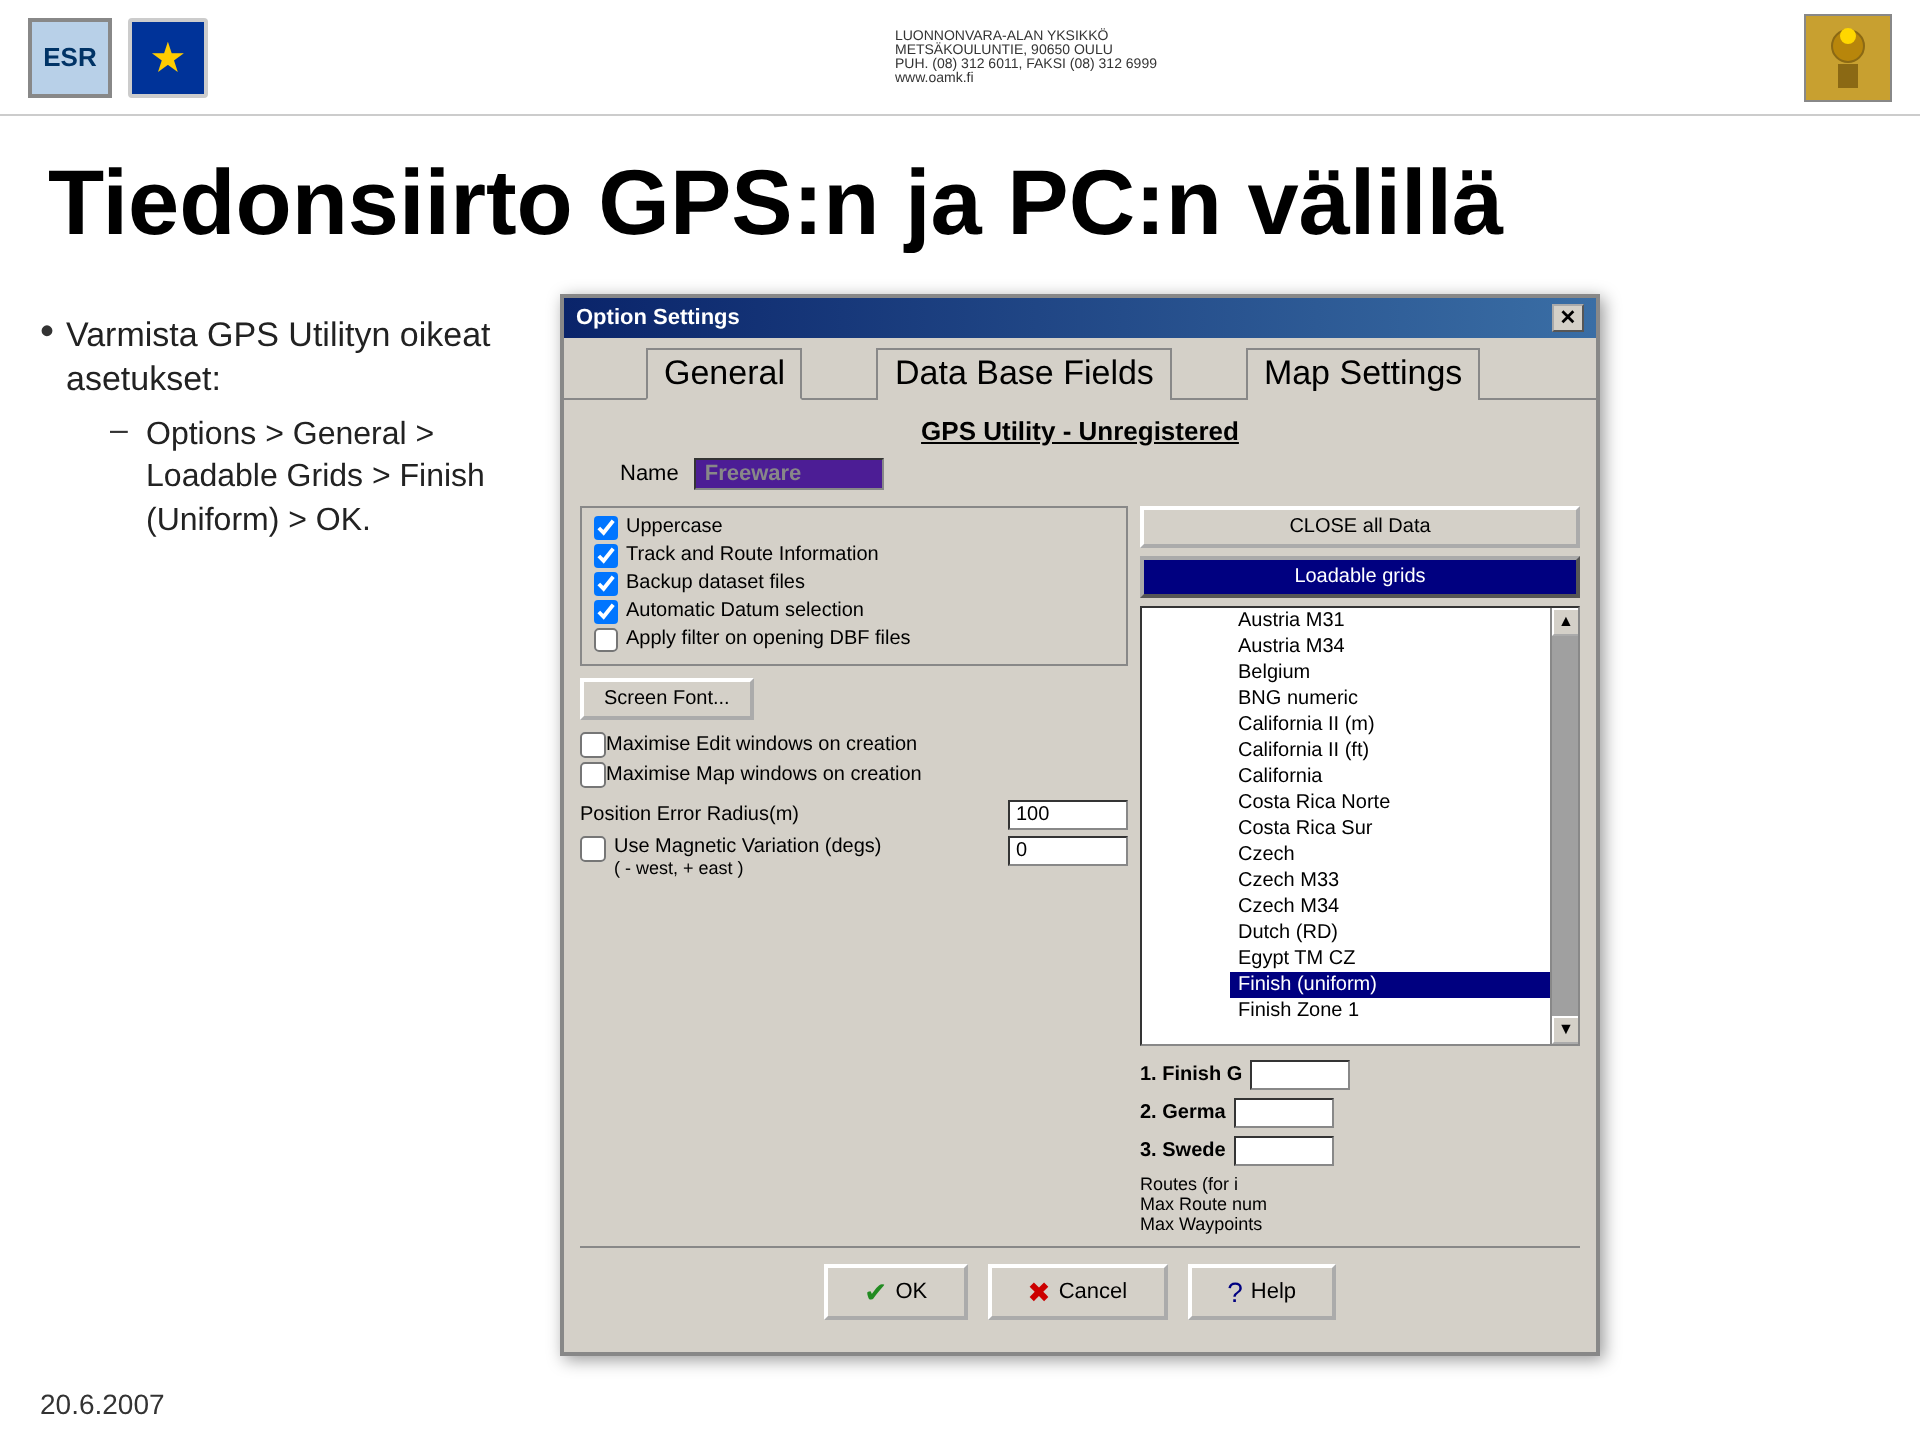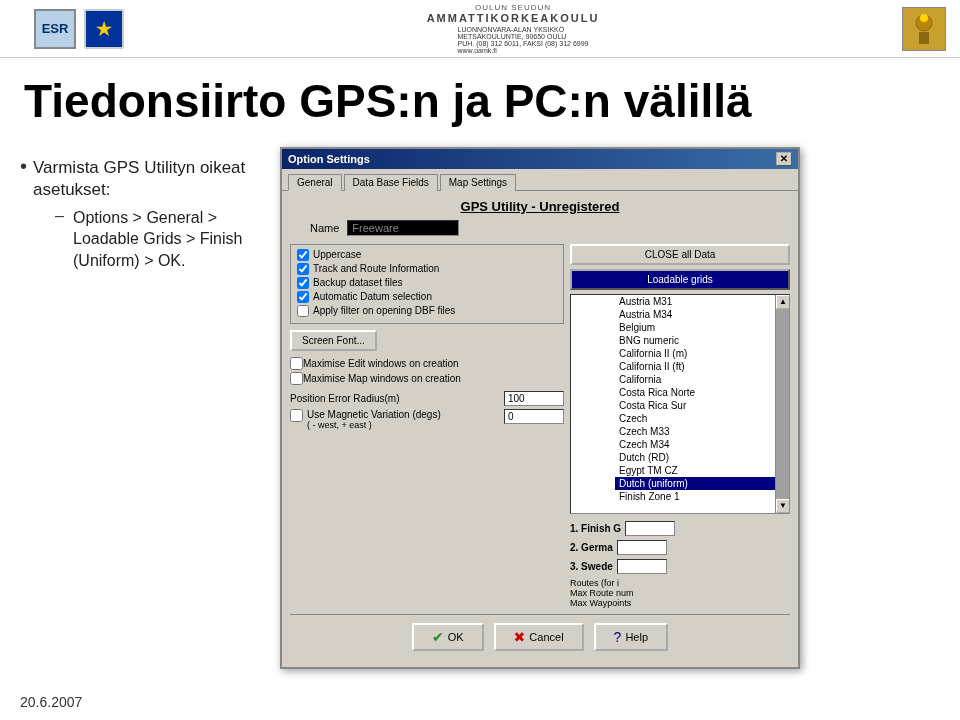--- a/index.html
+++ b/index.html
@@ -17,21 +17,20 @@
       display: flex;
       align-items: center;
       justify-content: space-between;
       padding: 6px 14px;
       border-bottom: 1px solid #ccc;
       height: 58px;
     }
     .header-left {
       display: flex;
       gap: 8px;
-      margin-left: 20px;
     }
     .logo-box {
       border: 2px solid #ccc;
       padding: 2px 4px;
       display: flex;
       align-items: center;
       height: 40px;
       font-size: 11px;
       font-weight: bold;
     }
@@ -192,24 +191,25 @@
     .dialog-tabs {
       display: flex;
       padding: 4px 6px 0 6px;
       gap: 2px;
     }
     .tab {
       background: #d4d0c8;
       border: 1px solid #888;
       border-bottom: none;
       padding: 2px 8px;
-      font-size: 10px;
+      font-size: 17px;
       cursor: pointer;
       position: relative;
       top: 1px;
+      margin-left: 35px;
     }
     .tab.active {
       background: #d4d0c8;
       border-bottom: 1px solid #d4d0c8;
       z-index: 2;
       font-weight: normal;
     }
     .dialog-body {
       border-top: 1px solid #888;
       padding: 8px;
@@ -228,26 +228,27 @@
       display: flex;
       align-items: center;
       margin-bottom: 8px;
       padding-left: 20px;
     }
     .name-label {
       font-size: 11px;
       margin-right: 8px;
     }
     .name-input {
-      background: #000000;
+      background: #4c1d95;
       border: 1px inset #888;
       padding: 1px 4px;
       font-size: 11px;
-      width: 112px;
+      width: 95px;
       color: #888;
+      font-weight: bold;
     }
 
     
     .dialog-main {
       display: flex;
       gap: 6px;
     }
     .dialog-left {
       flex: 1;
     }
@@ -458,24 +459,20 @@
   </style>
 </head>
 <body>
 
 <div class="header">
   <div class="header-left">
     <div class="logo-box logo-esr">ESR</div>
     <div class="logo-box logo-eu">★</div>
   </div>
   <div class="header-center">
-    <div class="logo-oamk">
-      <div class="logo-oamk-top">OULUN SEUDUN</div>
-      <div class="logo-oamk-main">AMMATTIKORKEAKOULU</div>
-    </div>
     <div class="header-center-right">
       <span>LUONNONVARA-ALAN YKSIKKÖ</span>
       <span>METSÄKOULUNTIE, 90650 OULU</span>
       <span>PUH. (08) 312 6011, FAKSI (08) 312 6999</span>
       <span>www.oamk.fi</span>
     </div>
   </div>
   <div class="header-right">
     <div class="coat-of-arms">
       <svg width="42" height="42" viewBox="0 0 42 42">
@@ -598,21 +595,21 @@
                 <div class="listbox-item">California II (m)</div>
                 <div class="listbox-item">California II (ft)</div>
                 <div class="listbox-item">California</div>
                 <div class="listbox-item">Costa Rica Norte</div>
                 <div class="listbox-item">Costa Rica Sur</div>
                 <div class="listbox-item">Czech</div>
                 <div class="listbox-item">Czech M33</div>
                 <div class="listbox-item">Czech M34</div>
                 <div class="listbox-item">Dutch (RD)</div>
                 <div class="listbox-item">Egypt TM CZ</div>
-                <div class="listbox-item selected">Dutch (uniform)</div>
+                <div class="listbox-item selected">Finish (uniform)</div>
                 <div class="listbox-item">Finish Zone 1</div>
               </div>
               <div class="listbox-scrollbar">
                 <div class="scrollbar-arrow">▲</div>
                 <div class="scrollbar-track"></div>
                 <div class="scrollbar-arrow">▼</div>
               </div>
             </div>
 
             <div class="numbered-items">

